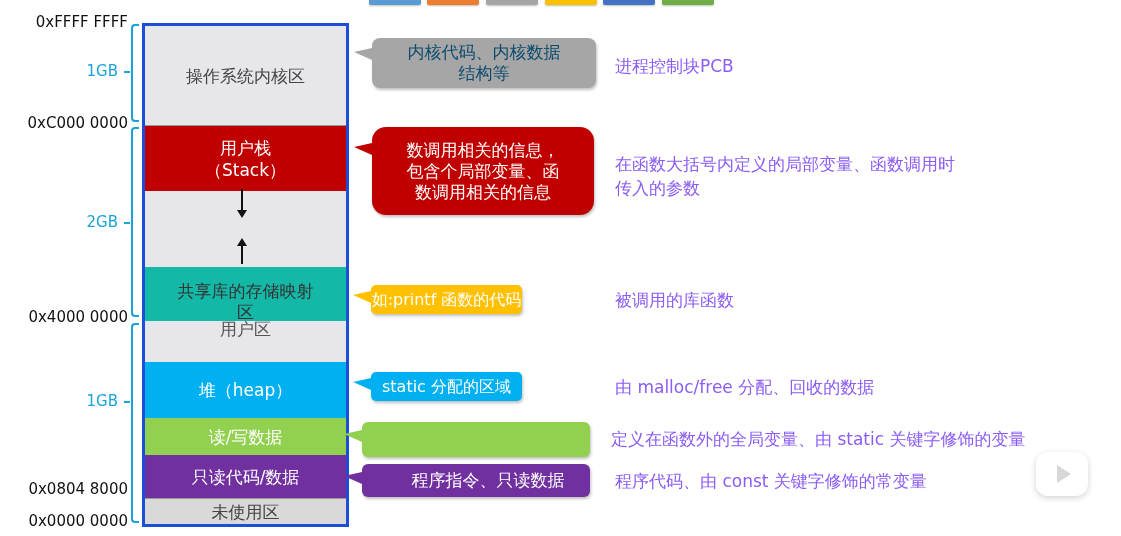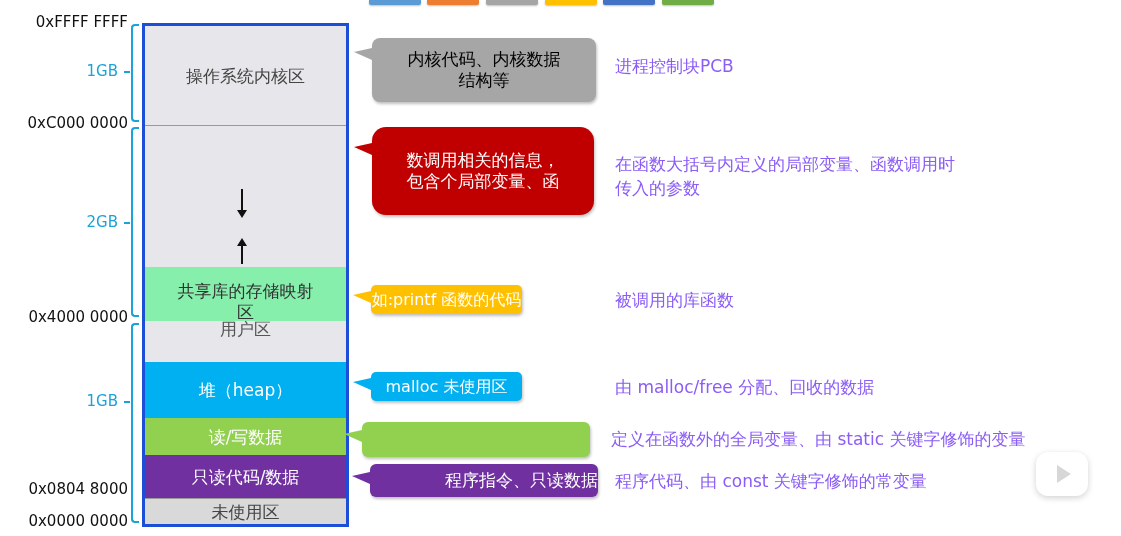--- a/index.html
+++ b/index.html
@@ -50,22 +50,26 @@
 <div class="size" style="left:68px;top:213px">2GB</div>
 
 <div class="brace" style="left:131px;top:323px;height:196px"></div>
 <div class="brace-tick" style="left:124px;top:401px"></div>
 <div class="size" style="left:68px;top:392px">1GB</div>
 
 <div class="column">
   <div class="seg" style="top:0;height:100px;color:#444;background:#e7e6ea;border-bottom:1px solid #999">
     <span>操作系统内核区</span>
   </div>
+  <div class="seg" style="top:100px;height:65px;background:#c00000;color:#fff;flex-direction:column">
+    <span>用户栈</span>
+    <span>（Stack）</span>
+  </div>
   <div class="seg" style="top:165px;height:76px;background:#e7e6ea"></div>
-  <div class="seg" style="top:241px;height:70px;background:#86efac;color:#333;flex-direction:column;line-height:21px">
+  <div class="seg" style="top:241px;height:70px;background:#14b8a6;color:#333;flex-direction:column;line-height:21px">
     <span>共享库的存储映射</span>
     <span>区</span>
   </div>
   <div class="seg" style="top:295px;height:41px;background:#e7e6ea;color:#555;align-items:flex-start;line-height:16px;overflow:hidden">
     <span>用户区</span>
   </div>
   <div class="seg" style="top:336px;height:56px;background:#00b0f0;color:#fff">
     <span>堆（heap）</span>
   </div>
   <div class="seg" style="top:392px;height:37px;background:#92d050;color:#fff">
@@ -77,47 +81,48 @@
   <div class="seg" style="top:429px;height:43px;background:#7030a0;color:#fff">
     <span>只读代码/数据</span>
   </div>
 </div>
 
 <div class="arrow-line" style="top:189px;height:22px"></div>
 <div class="arrow-head-down" style="top:210px"></div>
 <div class="arrow-head-up" style="top:238px"></div>
 <div class="arrow-line" style="top:246px;height:18px"></div>
 
-<div class="callout" style="left:372px;top:38px;width:224px;height:64px;background:#a6a6a6;flex-direction:column;color:#000000">
+<div class="callout" style="left:372px;top:38px;width:224px;height:50px;background:#a6a6a6;flex-direction:column;color:#0c4a6e">
   <div class="tail" style="top:10px;border-right:18px solid #a6a6a6"></div>
   <span>内核代码、内核数据</span>
   <span>结构等</span>
 </div>
 
 <div class="callout" style="left:372px;top:127px;width:222px;height:88px;background:#c00000;flex-direction:column;border-radius:14px">
   <div class="tail" style="top:16px;border-right:18px solid #c00000"></div>
   <span>数调用相关的信息，</span>
   <span>包含个局部变量、函</span>
+  <span>数调用相关的信息</span>
 </div>
 
 <div class="callout" style="left:371px;top:285px;width:151px;height:29px;background:#ffc000;border-radius:5px;font-size:16px">
   <div class="tail" style="top:6px;border-right:18px solid #ffc000"></div>
   <span>如:printf 函数的代码</span>
 </div>
 
 <div class="callout" style="left:371px;top:372px;width:151px;height:29px;background:#00b0f0;border-radius:5px;font-size:16px">
   <div class="tail" style="top:6px;border-right:18px solid #00b0f0"></div>
-  <span>malloc 未使用区</span>
+  <span>static 分配的区域</span>
 </div>
 
 <div class="callout" style="left:362px;top:422px;width:228px;height:35px;background:#92d050;border-radius:6px;justify-content:flex-start;padding-left:24px">
   <div class="tail" style="top:8px;left:-18px;border-right:18px solid #92d050"></div>
 </div>
 
-<div class="callout" style="left:370px;top:464px;width:228px;height:33px;background:#7030a0;border-radius:6px;justify-content:flex-end;padding-left:24px">
+<div class="callout" style="left:362px;top:464px;width:228px;height:33px;background:#7030a0;border-radius:6px;justify-content:center;padding-left:24px">
   <div class="tail" style="top:8px;left:-18px;border-right:18px solid #7030a0"></div>
   <span>程序指令、只读数据</span>
 </div>
 
 <div class="desc" style="left:615px;top:54px">进程控制块PCB</div>
 <div class="desc" style="left:615px;top:152px">在函数大括号内定义的局部变量、函数调用时</div>
 <div class="desc" style="left:615px;top:176px">传入的参数</div>
 <div class="desc" style="left:615px;top:288px">被调用的库函数</div>
 <div class="desc" style="left:615px;top:375px">由 malloc/free 分配、回收的数据</div>
 <div class="desc" style="left:611px;top:427px">定义在函数外的全局变量、由 static 关键字修饰的变量</div>

